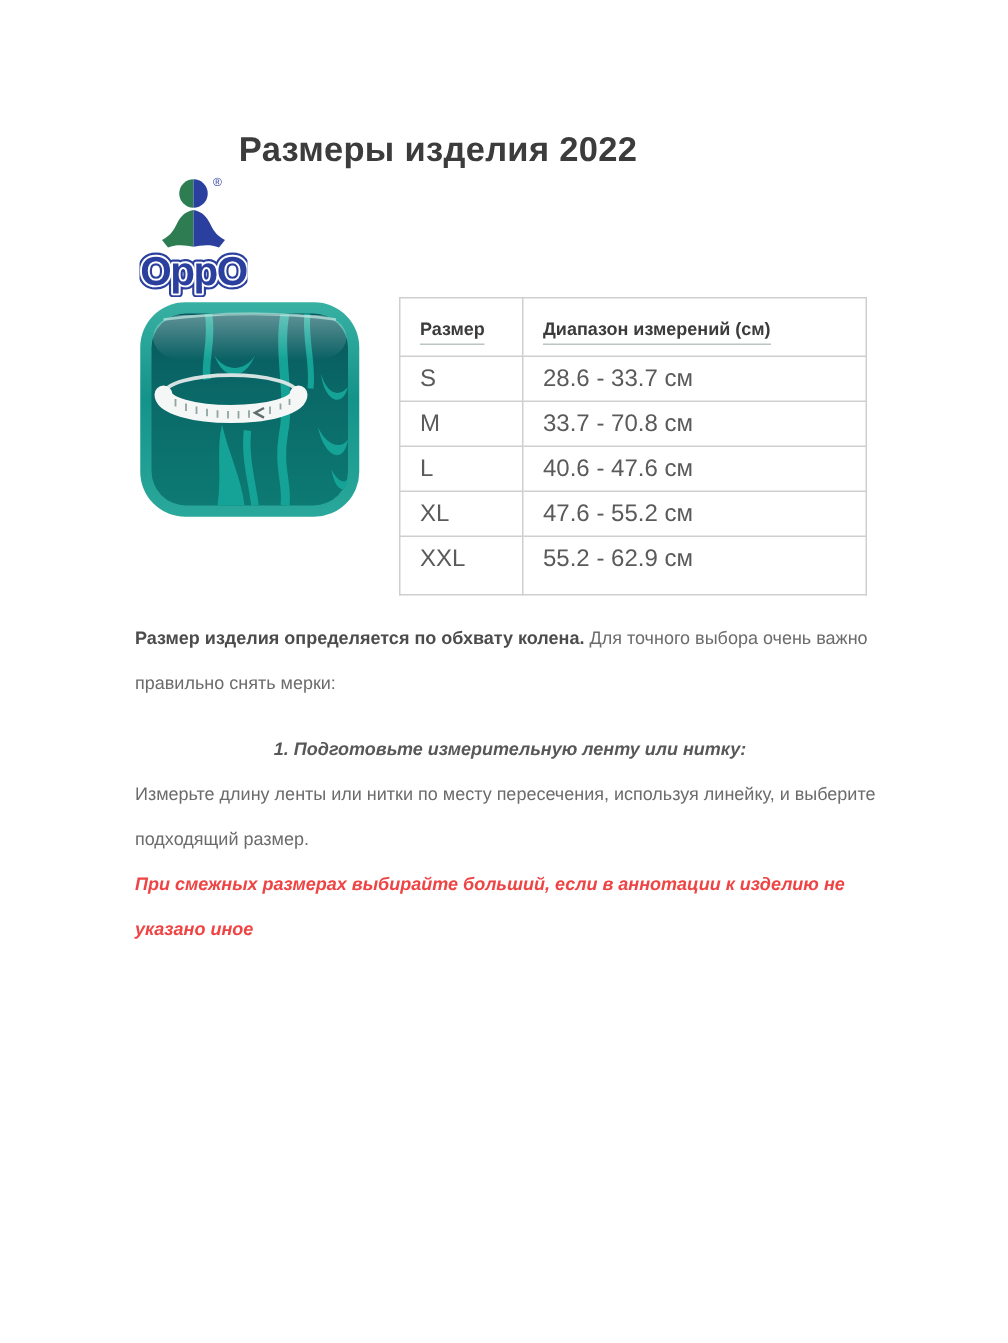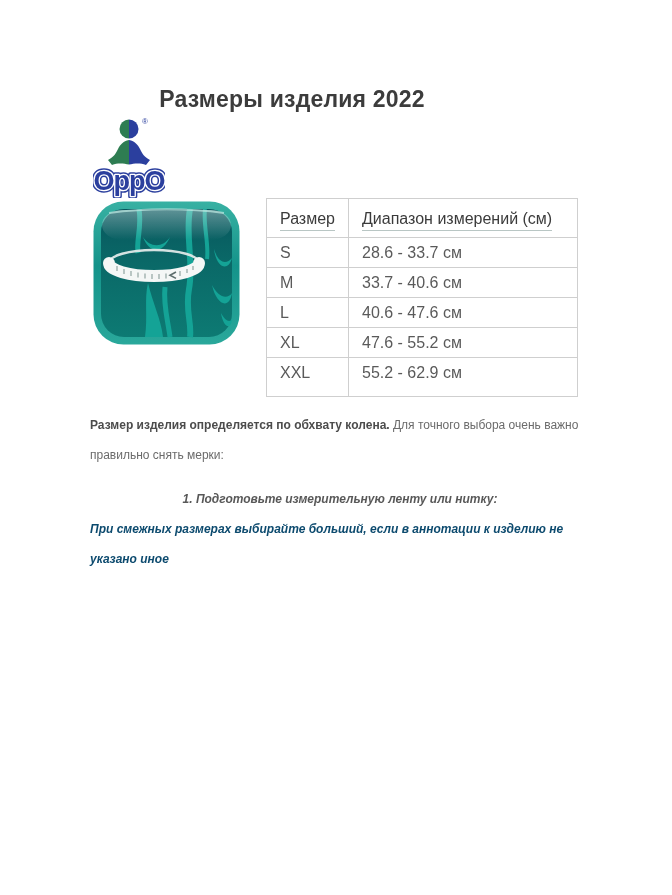--- a/index.html
+++ b/index.html
@@ -33,22 +33,22 @@
     table-layout: fixed;
   }
   .size-table th, .size-table td {
     border: 1px solid #cfcfcf;
     overflow: hidden;
     white-space: nowrap;
     text-align: left;
     vertical-align: middle;
   }
   .size-table th {
-    font-size: 16px;
-    font-weight: normal;
+    font-size: 12px;
+    font-weight: bold;
     color: #3b3b3b;
     padding: 9px 4px 8px 13px;
     height: 21px;
   }
   .size-table th .hdr-underline {
     border-bottom: 1px solid #b9c6c4;
     padding-bottom: 3px;
   }
   .size-table td {
     font-size: 16px;
@@ -72,21 +72,21 @@
   .step-heading {
     font-weight: bold;
     font-style: italic;
     color: #585858;
     text-align: center;
   }
   .note {
     margin-top: 12px;
     font-weight: bold;
     font-style: italic;
-    color: #0c4a6e;
+    color: #ef4444;
   }
 </style>
 </head>
 <body>
 
 <div class="page-title">Размеры изделия 2022</div>
 
 <div class="logo">
   <svg width="72" height="84" viewBox="0 0 72 84">
 
@@ -174,21 +174,21 @@
       <th><span class="hdr-underline">Диапазон измерений (см)</span></th>
     </tr>
   </thead>
   <tbody>
     <tr>
       <td>S</td>
       <td>28.6 - 33.7 см</td>
     </tr>
     <tr>
       <td>M</td>
-      <td>33.7 - 40.6 см</td>
+      <td>33.7 - 70.8 см</td>
     </tr>
     <tr>
       <td>L</td>
       <td>40.6 - 47.6 см</td>
     </tr>
     <tr>
       <td>XL</td>
       <td>47.6 - 55.2 см</td>
     </tr>
     <tr>
@@ -197,15 +197,16 @@
     </tr>
   </tbody>
 </table>
 
 <div class="instructions">
   <p class="lead"><b>Размер изделия определяется по обхвату колена.</b><span> Для точного выбора очень важно правильно снять мерки:</span></p>
 
   <p class="step-heading">1. Подготовьте измерительную ленту или нитку:</p>
 
 
+  <p class="step-body">Измерьте длину ленты или нитки по месту пересечения, используя линейку, и выберите подходящий размер.</p>
 
   <p class="note">При смежных размерах выбирайте больший, если в аннотации к изделию не указано иное</p>
 </div>
 
 </body></html>

